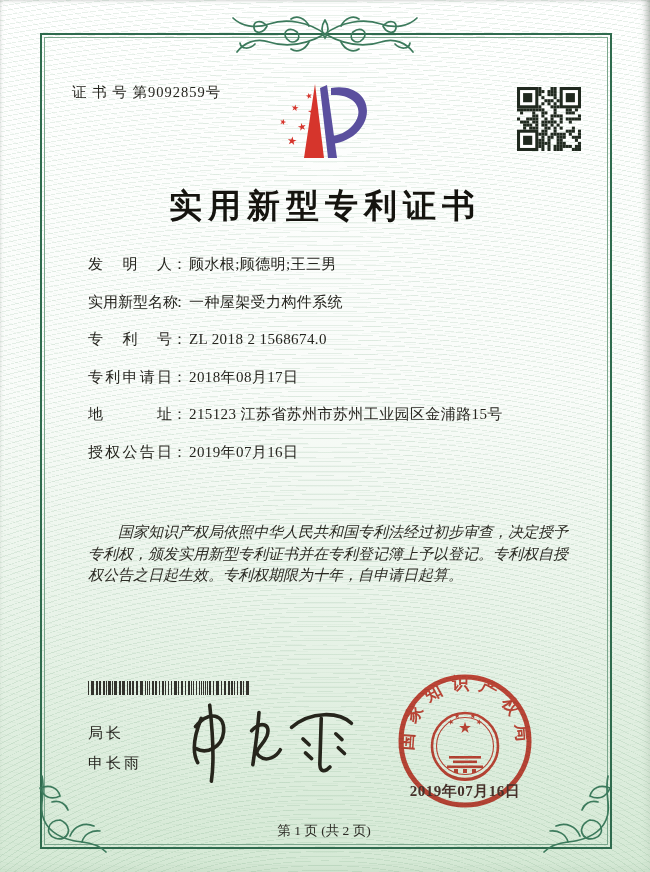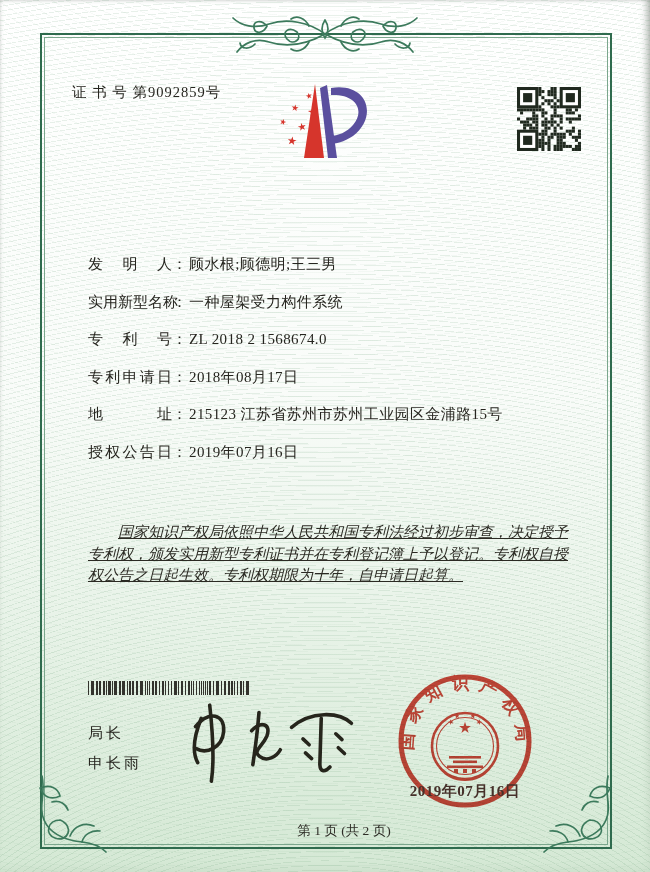--- a/index.html
+++ b/index.html
@@ -35,34 +35,34 @@
          font-size:33px;font-weight:bold;letter-spacing:6px;color:#15140f;}
 
   .fields{position:absolute;left:88px;top:255px;width:482px;}
   .frow{height:16px;margin-bottom:21.5px;font-size:15px;white-space:nowrap;position:relative;}
   .flabel{display:inline-block;width:84px;text-align:justify;text-align-last:justify;vertical-align:bottom;}
   .fcolon{display:inline-block;}
   .fvalue{margin-left:2px;letter-spacing:0.4px;}
   .grant-pub{position:absolute;left:239px;top:0;}
 
   .paras{position:absolute;left:88px;top:522px;width:480px;font-size:15px;line-height:21.5px;
-         text-align:justify;font-style:italic;color:#2b2a23;text-decoration:underline;}
+         text-align:justify;font-style:italic;color:#2b2a23;}
   .paras p{margin:0;text-indent:2em;}
 
   .barcode{position:absolute;left:88px;top:681px;}
   .officer{position:absolute;left:88px;top:724px;font-size:15px;letter-spacing:3px;}
   .officer div{margin-bottom:11px;font-family:Liberation Mono, monospace;}
   .signature{position:absolute;left:180px;top:700px;transform:rotate(-2deg);}
   .sig-stroke{stroke:#26251c;fill:none;stroke-width:3.6;stroke-linecap:round;stroke-linejoin:round;}
 
   .seal{position:absolute;left:396px;top:672px;width:138px;height:138px;}
   .seal svg{mix-blend-mode:multiply;opacity:.93;}
   .seal-date{position:absolute;left:396px;top:782px;width:138px;text-align:center;
              font-size:15px;font-weight:bold;color:#46312a;letter-spacing:0.5px;}
-  .footer{position:absolute;left:40px;top:822px;width:568px;text-align:center;font-size:13.5px;color:#2d2c26;padding-left:20px;}
+  .footer{position:absolute;left:40px;top:822px;width:568px;text-align:center;font-size:13.5px;color:#2d2c26;}
 </style>
 </head>
 <body>
 
 <div class="page">
   <div class="waves"></div>
 
   <svg width="0" height="0" style="position:absolute" aria-hidden="true">
     <defs>
       <path id="star5" d="M0,-1 L0.2245,-0.309 L0.951,-0.309 L0.3633,0.118 L0.5878,0.809 L0,0.382 L-0.5878,0.809 L-0.3633,0.118 L-0.951,-0.309 L-0.2245,-0.309 Z"></path>
@@ -282,20 +282,21 @@
         <rect x="6" y="6" width="9" height="9"></rect>
         <rect x="42" y="0" width="21" height="21"></rect>
         <rect x="45" y="3" width="15" height="15" fill="#ffffff"></rect>
         <rect x="48" y="6" width="9" height="9"></rect>
         <rect x="0" y="42" width="21" height="21"></rect>
         <rect x="3" y="45" width="15" height="15" fill="#ffffff"></rect>
         <rect x="6" y="48" width="9" height="9"></rect>
       </g>
     </svg>
 
+  <h1 class="title">实用新型专利证书</h1>
 
   <div class="fields">
     <div class="frow">
       <span class="flabel">发明人</span><span class="fcolon">：</span><span class="fvalue">顾水根;顾德明;王三男</span>
     </div>
     <div class="frow">
       <span class="flabel">实用新型名称</span><span class="fcolon">：</span><span class="fvalue">一种屋架受力构件系统</span>
     </div>
     <div class="frow">
       <span class="flabel">专利号</span><span class="fcolon">：</span><span class="fvalue">ZL 2018 2 1568674.0</span>

